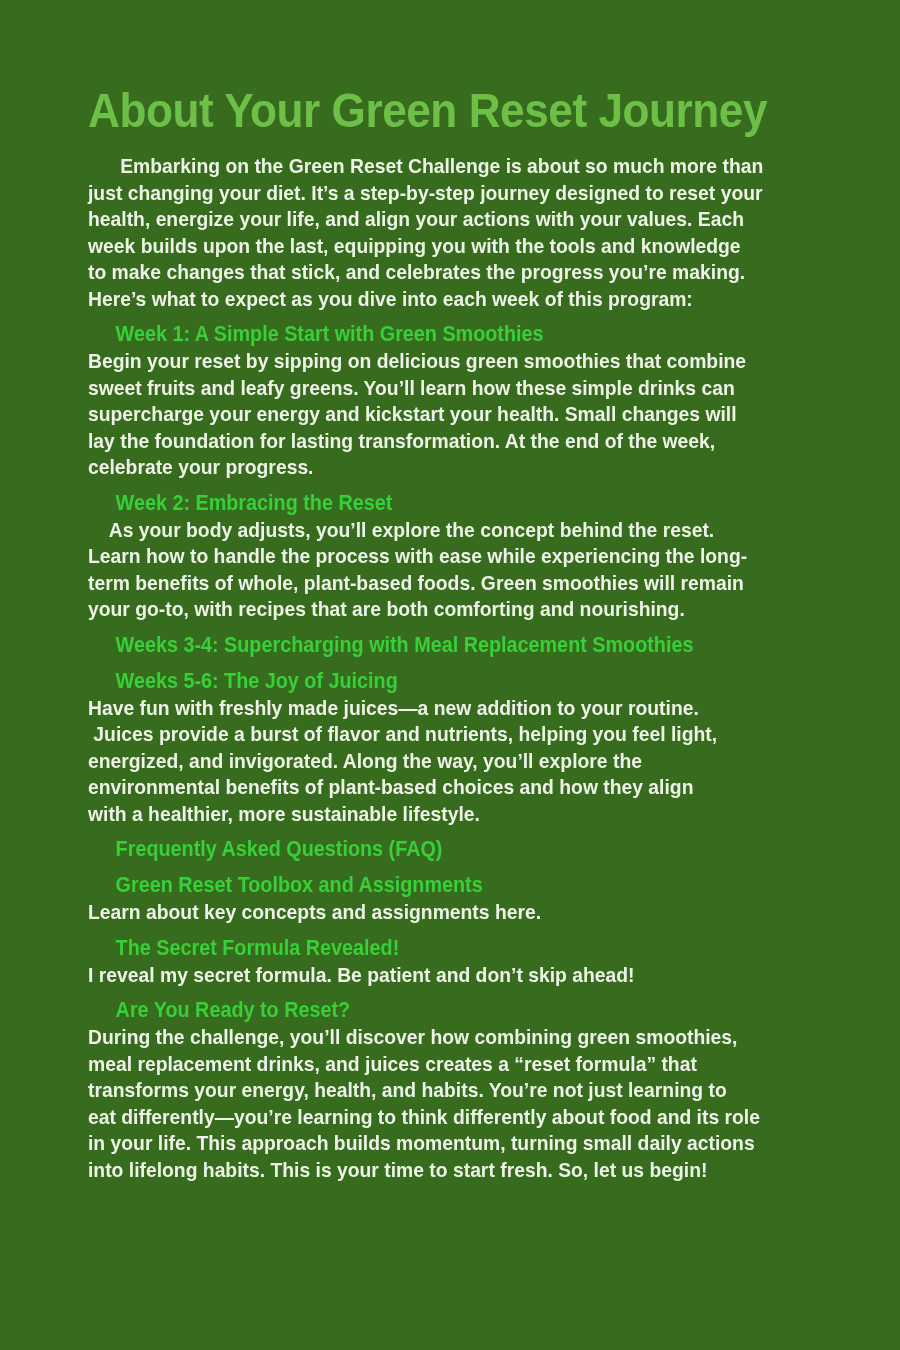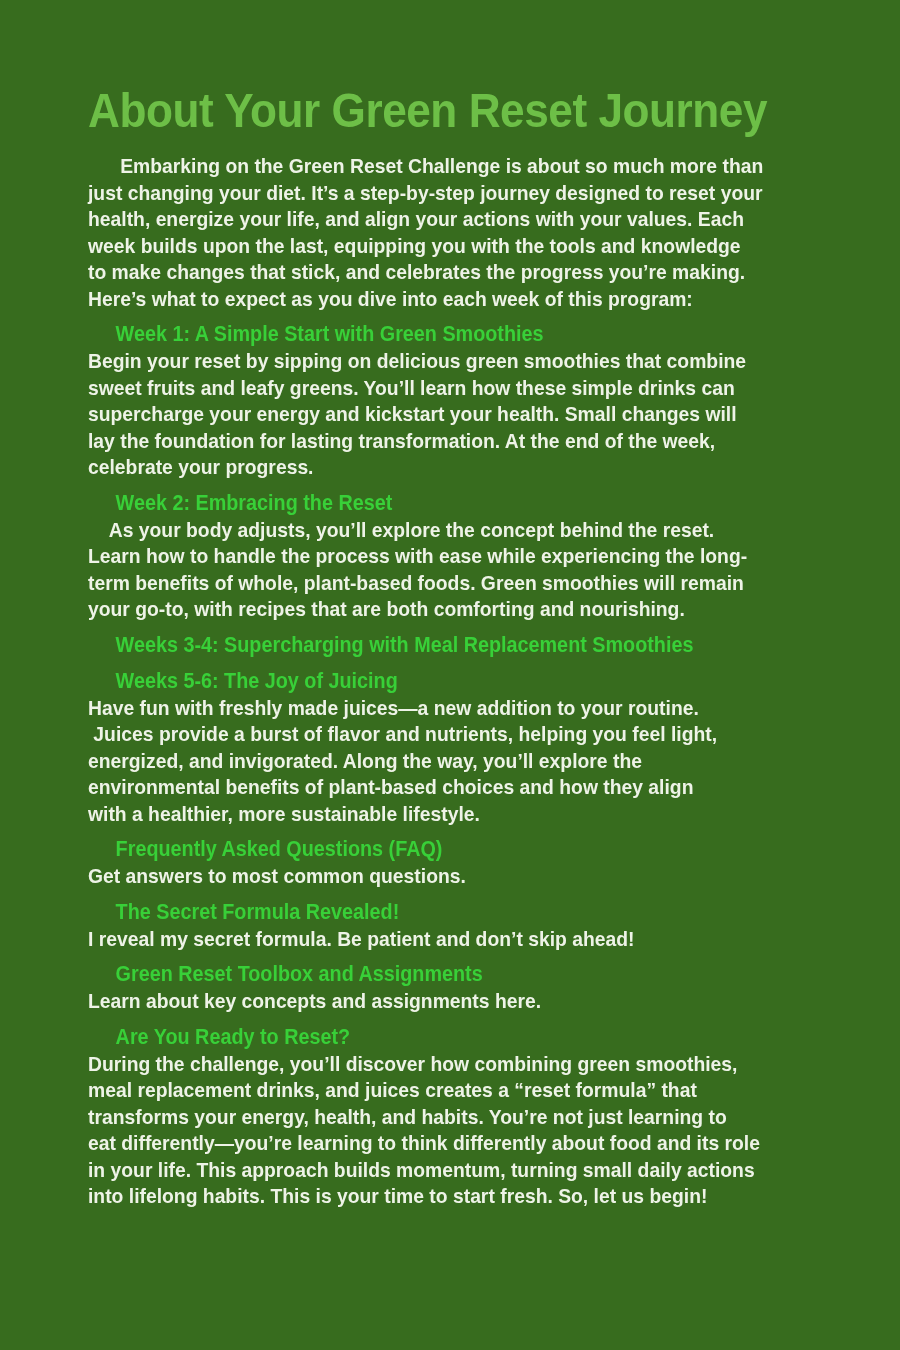--- a/index.html
+++ b/index.html
@@ -98,36 +98,33 @@
         <div class="line">Have fun with freshly made juices—a new addition to your routine.</div>
         <div class="line"> Juices provide a burst of flavor and nutrients, helping you feel light,</div>
         <div class="line">energized, and invigorated. Along the way, you’ll explore the</div>
         <div class="line">environmental benefits of plant-based choices and how they align</div>
         <div class="line">with a healthier, more sustainable lifestyle.</div>
       </div>
   </div>
 
   <div class="section">
     <div class="heading">Frequently Asked Questions (FAQ)</div>
+  </div>
+
+  <div class="section">
+    <div class="heading">Green Reset Toolbox and Assignments</div>
     <div class="paragraph">
-        <div class="line">Get answers to most common questions.</div>
+        <div class="line">Learn about key concepts and assignments here.</div>
       </div>
   </div>
 
   <div class="section">
     <div class="heading">The Secret Formula Revealed!</div>
     <div class="paragraph">
         <div class="line">I reveal my secret formula. Be patient and don’t skip ahead!</div>
-      </div>
-  </div>
-
-  <div class="section">
-    <div class="heading">Green Reset Toolbox and Assignments</div>
-    <div class="paragraph">
-        <div class="line">Learn about key concepts and assignments here.</div>
       </div>
   </div>
 
   <div class="section">
     <div class="heading">Are You Ready to Reset?</div>
     <div class="paragraph">
         <div class="line">During the challenge, you’ll discover how combining green smoothies,</div>
         <div class="line">meal replacement drinks, and juices creates a “reset formula” that</div>
         <div class="line">transforms your energy, health, and habits. You’re not just learning to</div>
         <div class="line">eat differently—you’re learning to think differently about food and its role</div>

